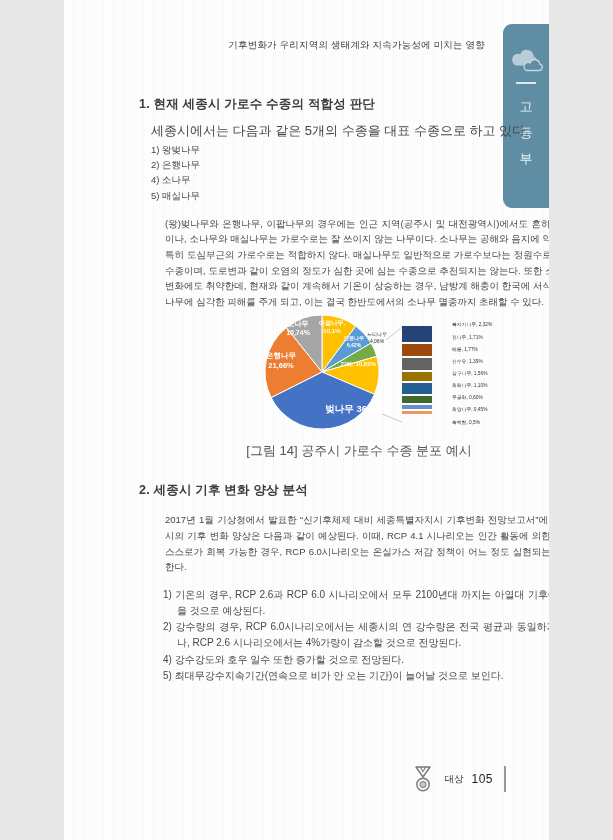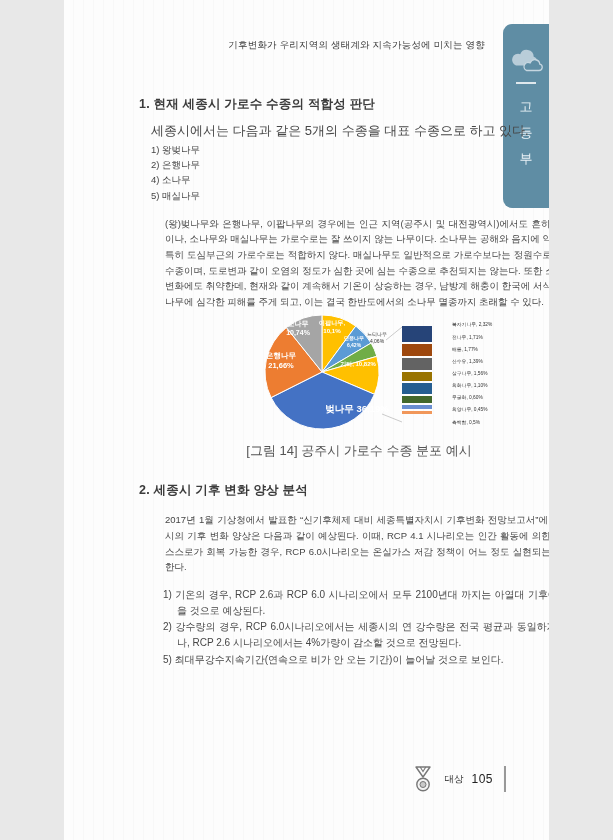--- a/index.html
+++ b/index.html
@@ -124,20 +124,21 @@
           <span>측백합, 0,5%</span>
         </div>
     </div>
     <div class="caption">[그림 14] 공주시 가로수 수종 분포 예시</div>
 
     <div class="sec-heading second">2. 세종시 기후 변화 양상 분석</div>
     <div class="para">2017년 1월 기상청에서 발표한 “신기후체제 대비 세종특별자치시 기후변화 전망보고서”에 따르면, 세종시의 기후 변화 양상은 다음과 같이 예상된다.  이때, RCP 4.1 시나리오는 인간 활동에 의한 영향을 지구 스스로가 회복 가능한 경우, RCP 6.0시나리오는 온실가스 저감 정책이 어느 정도 실현되는 경우를 의미한다.</div>
     <div class="numlist">
       <div>1) 기온의 경우, RCP 2.6과 RCP 6.0 시나리오에서 모두 2100년대 까지는 아열대 기후에 속하지 않을 것으로 예상된다.</div>
       <div>2) 강수량의 경우, RCP 6.0시나리오에서는 세종시의 연 강수량은 전국 평균과 동일하게 2%증가하나, RCP 2.6 시나리오에서는 4%가량이 감소할 것으로 전망된다.</div>
+      <div>4) 강수강도와 호우 일수 또한 증가할 것으로 전망된다.</div>
       <div>5) 최대무강수지속기간(연속으로 비가 안 오는 기간)이 늘어날 것으로 보인다.</div>
     </div>
 
   </div>
 
   <div class="footer">
     <svg width="22" height="28" viewBox="0 0 22 28">
       <path d="M4 2 h14 l-7 10 z" fill="none" stroke="#777" stroke-width="1.4" stroke-linejoin="round"></path>
       <path d="M8.2 2 L11 6.5 L13.8 2" fill="none" stroke="#777" stroke-width="1.1"></path>
       <circle cx="11" cy="19.5" r="6.2" fill="#f4f4f4" stroke="#777" stroke-width="1.4"></circle>

